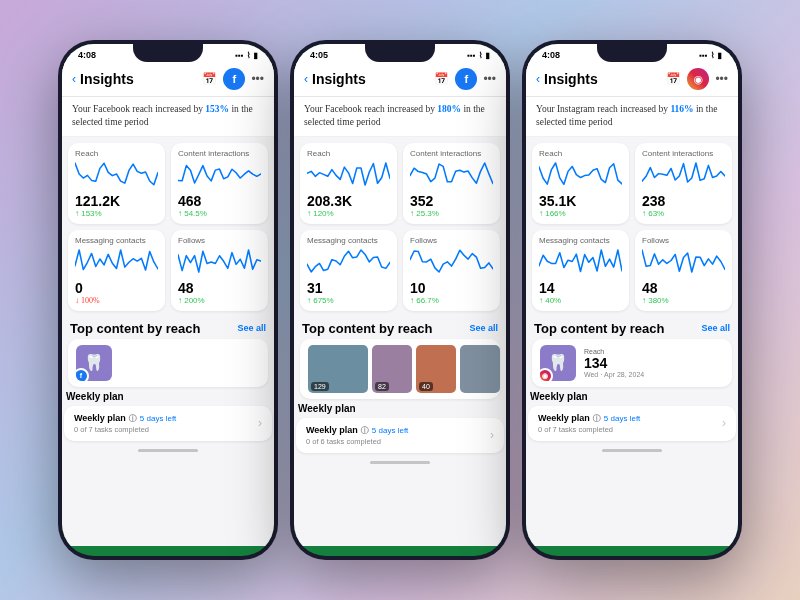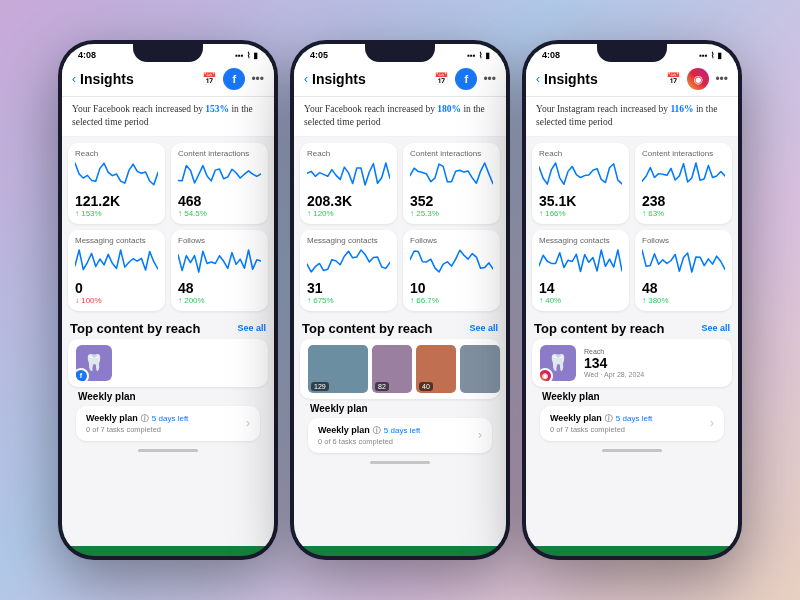--- a/index.html
+++ b/index.html
@@ -142,21 +142,21 @@
       font-size: 14px;
       font-weight: 700;
       color: #000;
       line-height: 1;
     }
     .metric-change {
       font-size: 8px;
       margin-top: 1px;
     }
     .metric-change.up { color: #34C759; }
-    .metric-change.down { color: #FF3B30; }
+    .metric-change.down { color: #FF3B30; font-family: Liberation Serif, serif; }
 
     .section-header {
       display: flex;
       justify-content: space-between;
       align-items: center;
       padding: 4px 8px 3px;
     }
     .section-title {
       font-size: 13px;
       font-weight: 600;
@@ -210,21 +210,21 @@
       font-size: 7px;
       color: #fff;
       font-weight: 700;
     }
     .top-content-info { flex: 1; }
     .top-content-reach-label { font-size: 7px; color: #666; }
     .top-content-reach-value { font-size: 14px; font-weight: 700; color: #000; }
     .top-content-meta { font-size: 7px; color: #888; }
 
     .weekly-section {
-      padding: 4px 14px;
+      padding: 4px 2px;
     }
     .weekly-title {
       font-size: 10px;
       font-weight: 600;
       color: #000;
       margin-bottom: 4px;
       padding-left: 2px;
     }
     .weekly-card {
       background: #fff;

